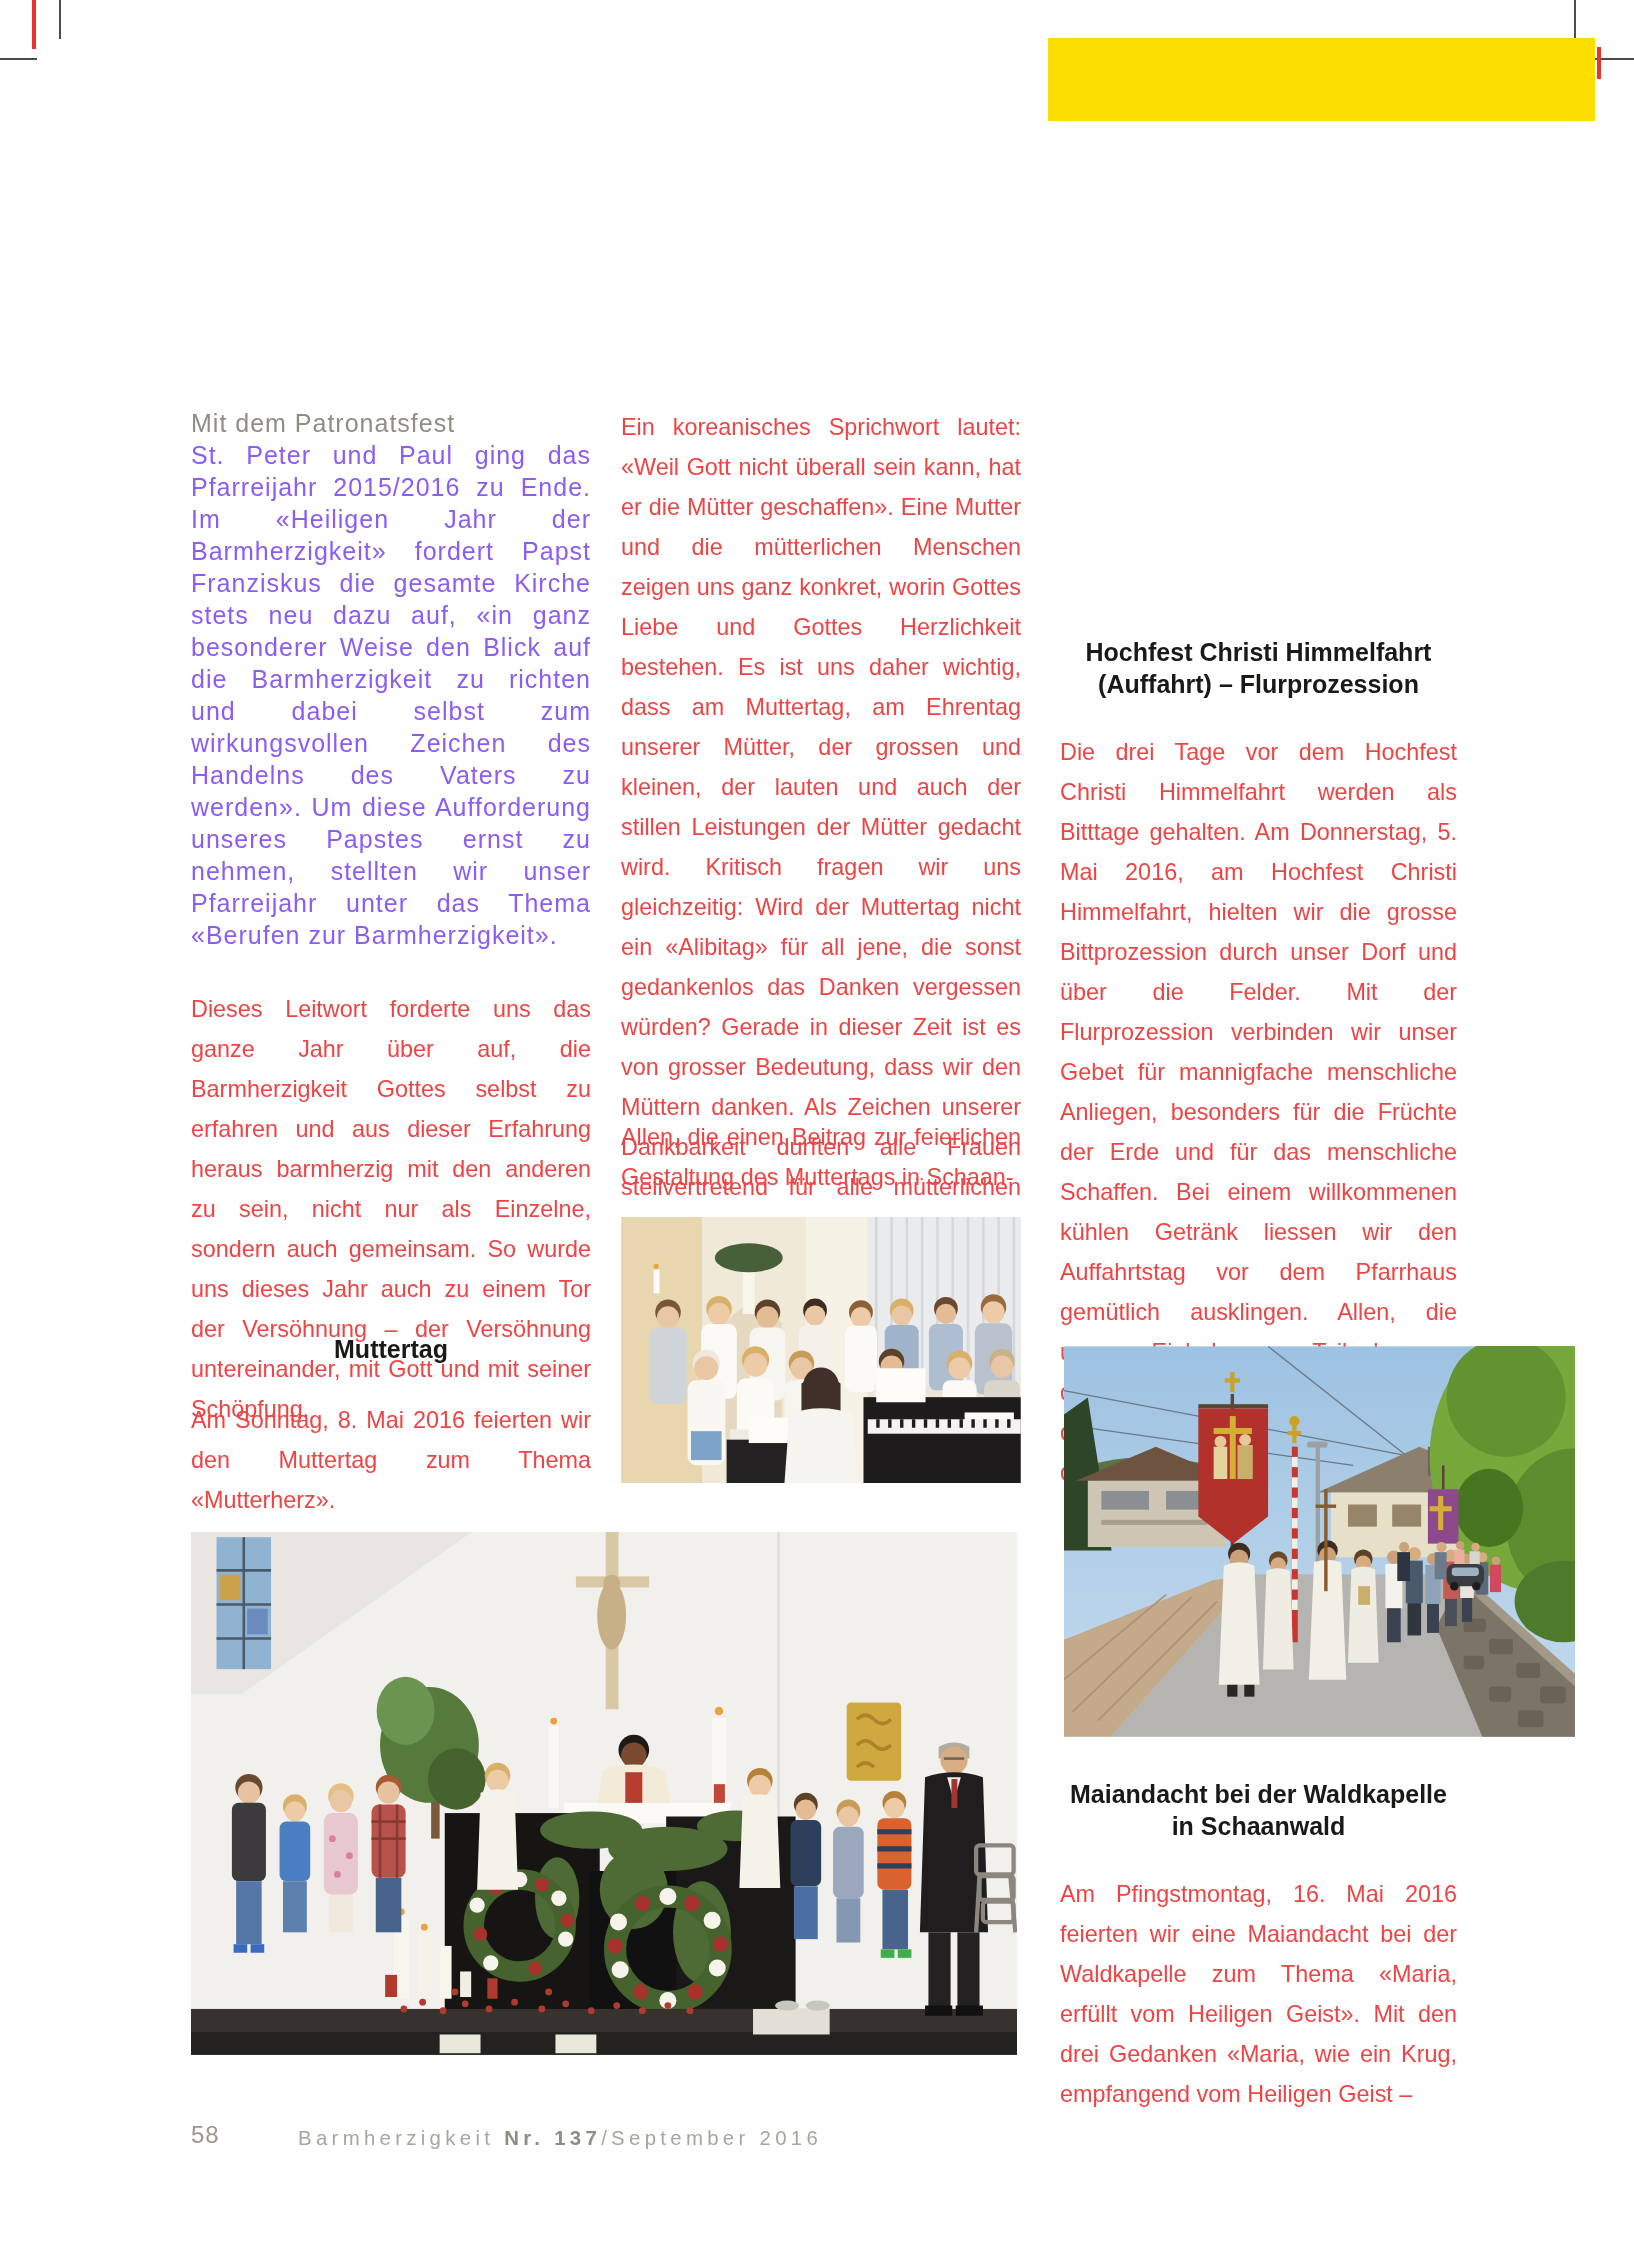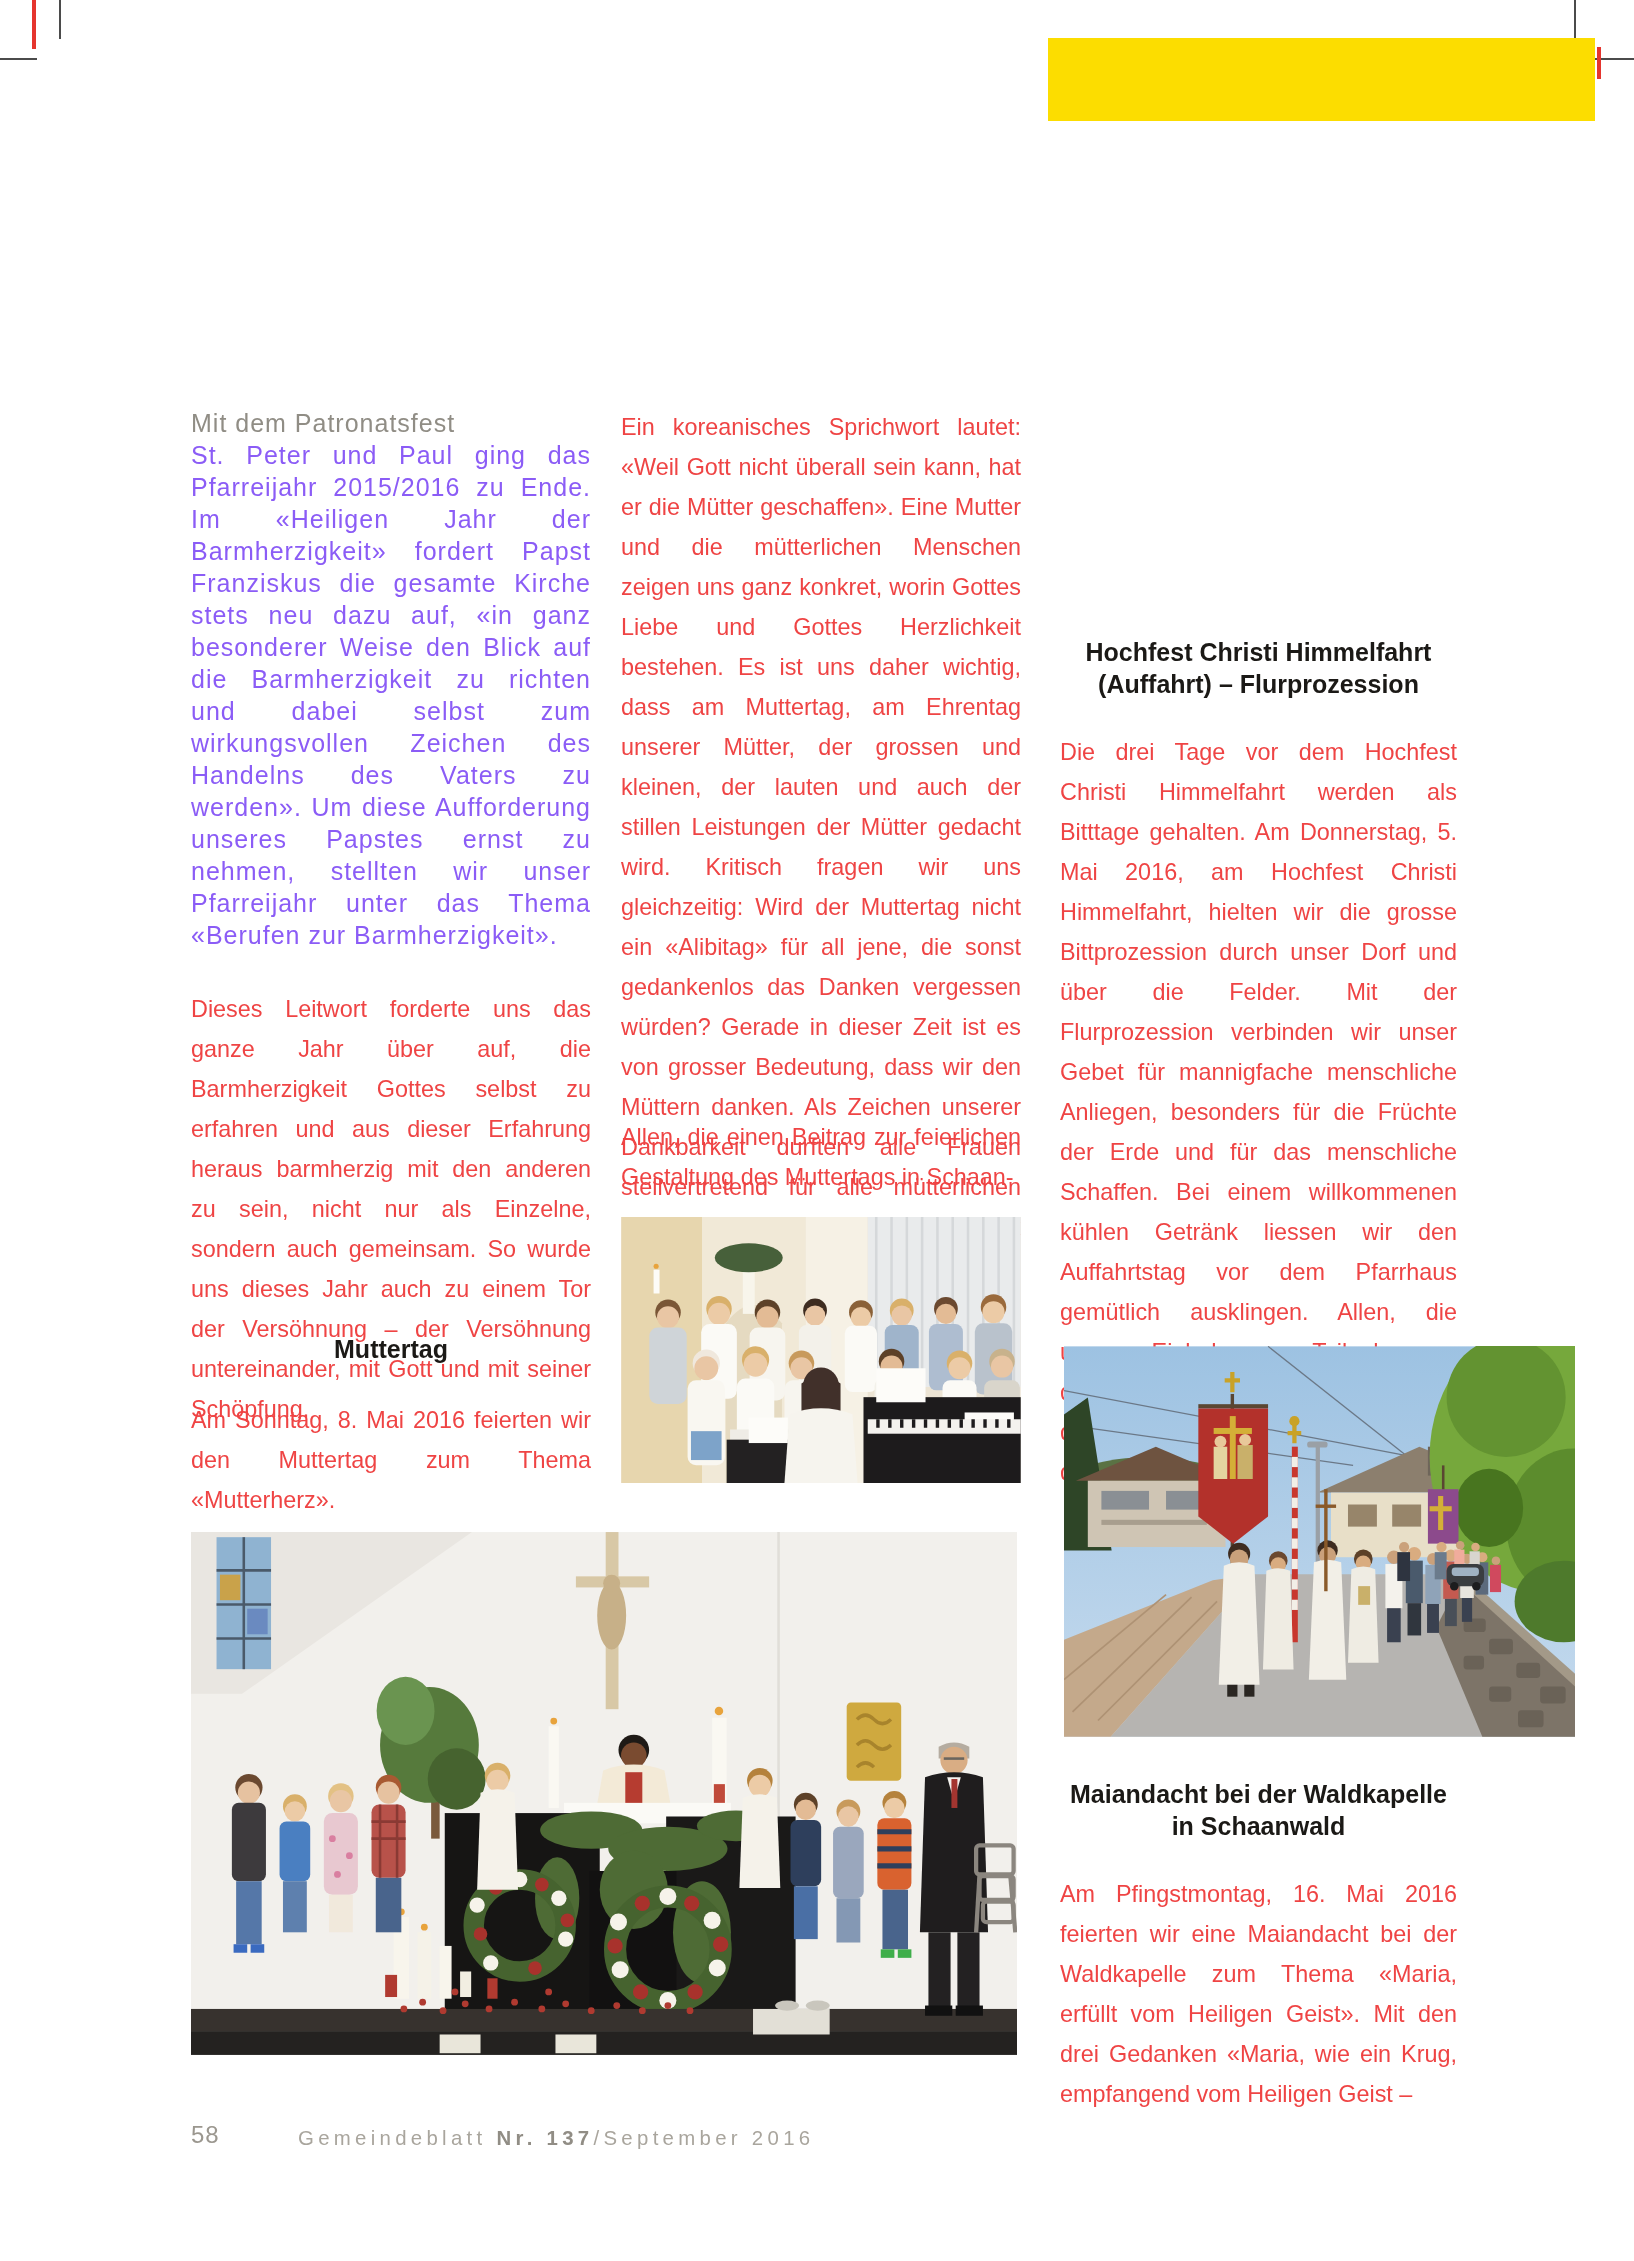--- a/index.html
+++ b/index.html
@@ -562,16 +562,16 @@
 
     <g>
       <rect x="450" y="256" width="44" height="26" rx="8" fill="#3a3d40"></rect>
       <rect x="456" y="260" width="32" height="10" rx="4" fill="#9fb2c2"></rect>
       <circle cx="459" cy="282" r="5" fill="#1c1d1e"></circle>
         <circle cx="485" cy="282" r="5" fill="#1c1d1e"></circle>
     </g>
   </svg>
 
   <div class="footer-number">58</div>
-  <div class="footer-line"><span>Gemeindeblatt</span><span> </span><span class="bold">Nr. 137</span><span class="footer-date">/September 2016</span></div>
+  <div class="footer-line"><span>Barmherzigkeit</span><span> </span><span class="bold">Nr. 137</span><span class="footer-date">/September 2016</span></div>
 
 </div>
 
 
 </body></html>

